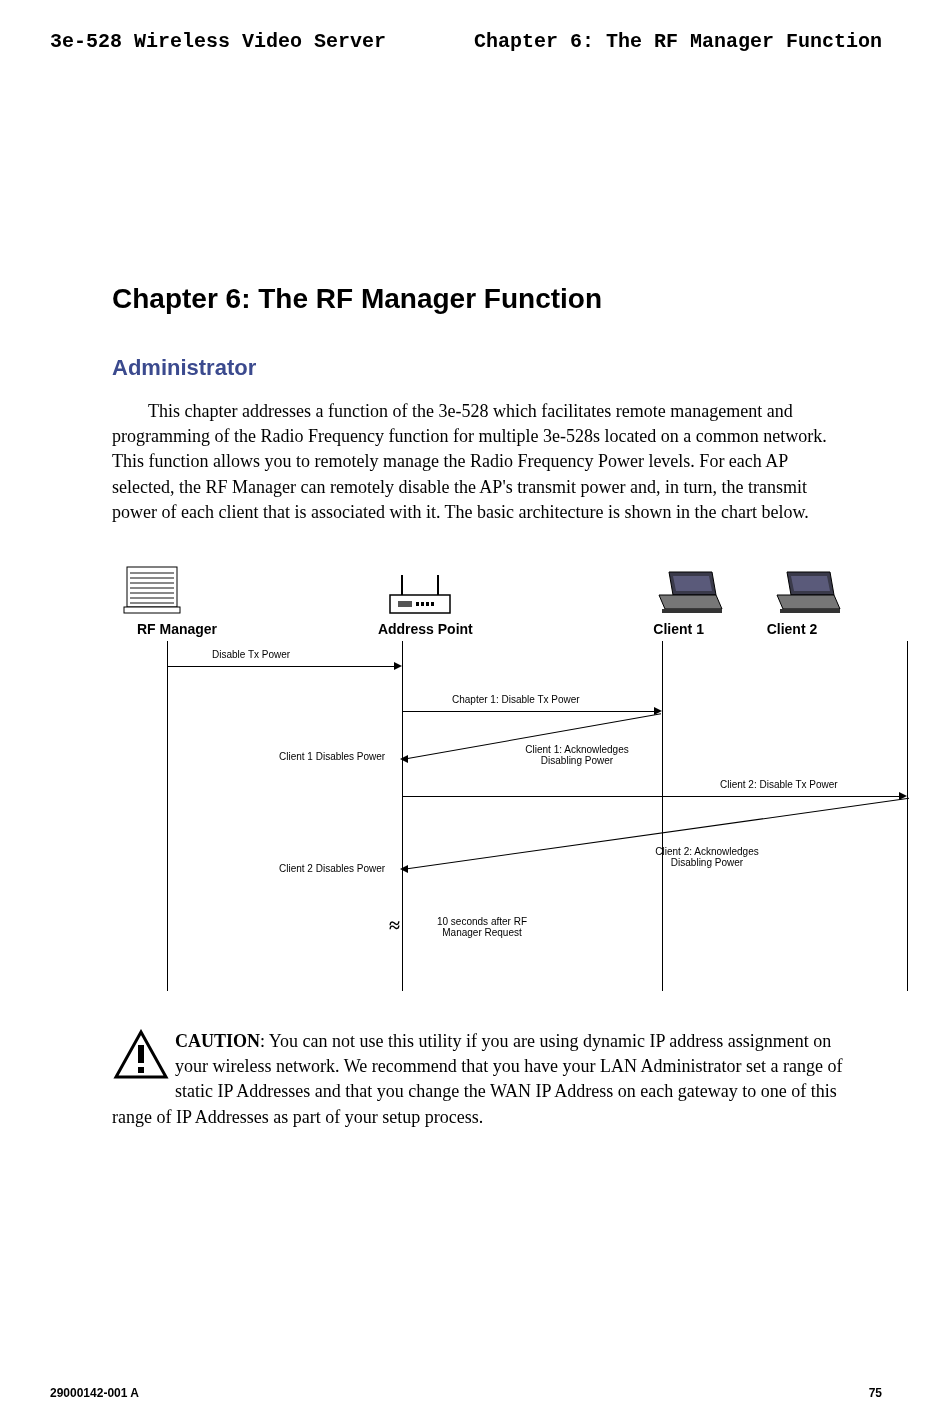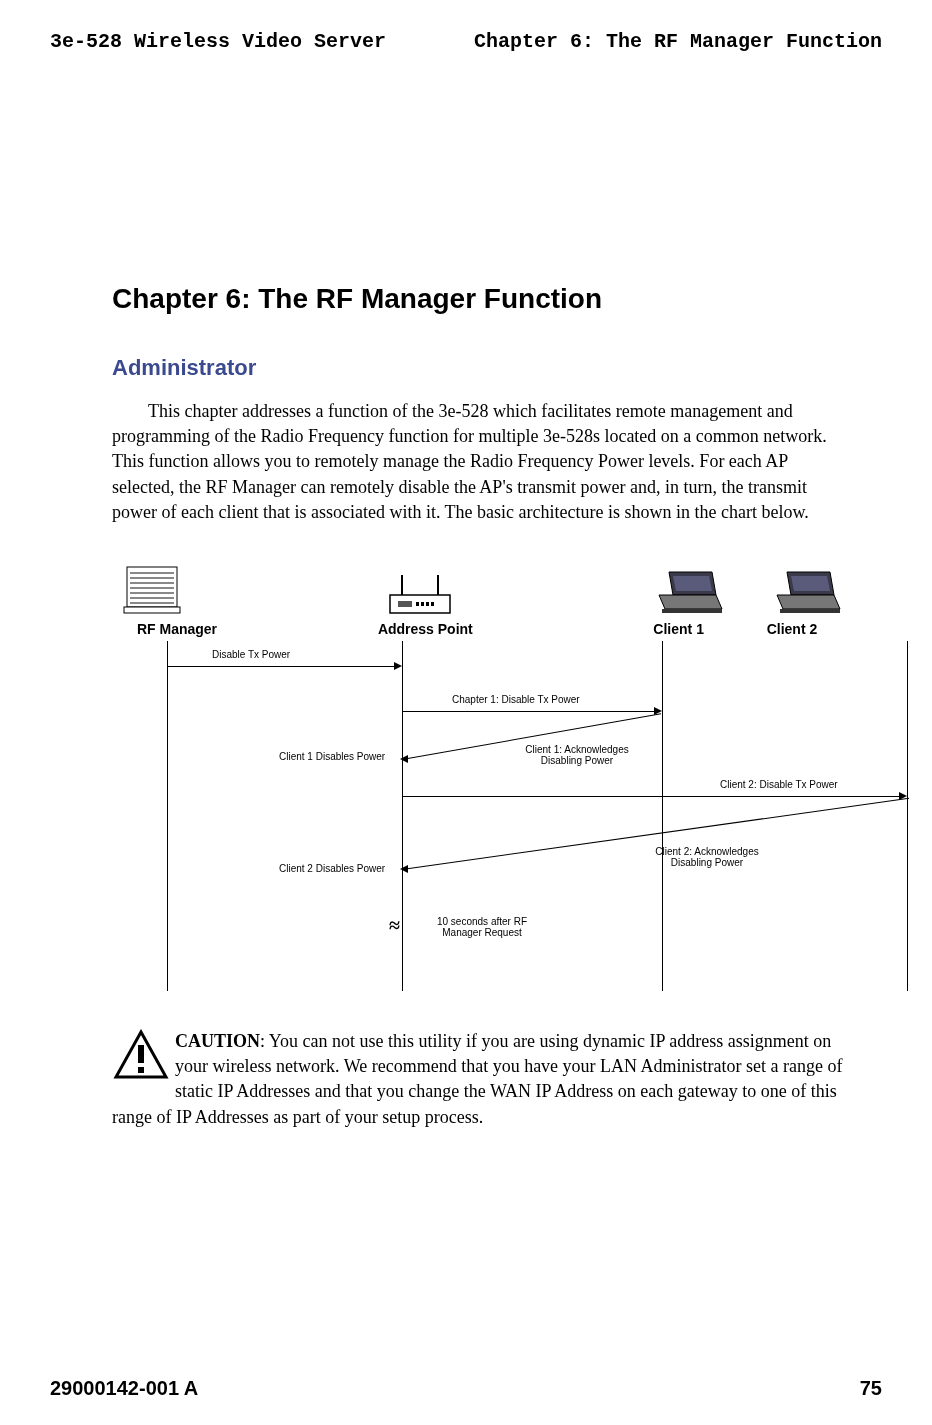--- a/index.html
+++ b/index.html
@@ -153,21 +153,21 @@
     }
     .footer-row {
       position: absolute;
       bottom: 25px;
       left: 50px;
       right: 50px;
       display: flex;
       justify-content: space-between;
       font-family: Arial, Helvetica, sans-serif;
       font-weight: bold;
-      font-size: 20px;
+      font-size: 12px;
       margin-top: 44px;
     }
   </style>
 </head>
 <body>
 
 <div class="header-row">
   <span>3e-528 Wireless Video Server</span>
   <span>Chapter 6: The RF Manager Function</span>
 </div>

